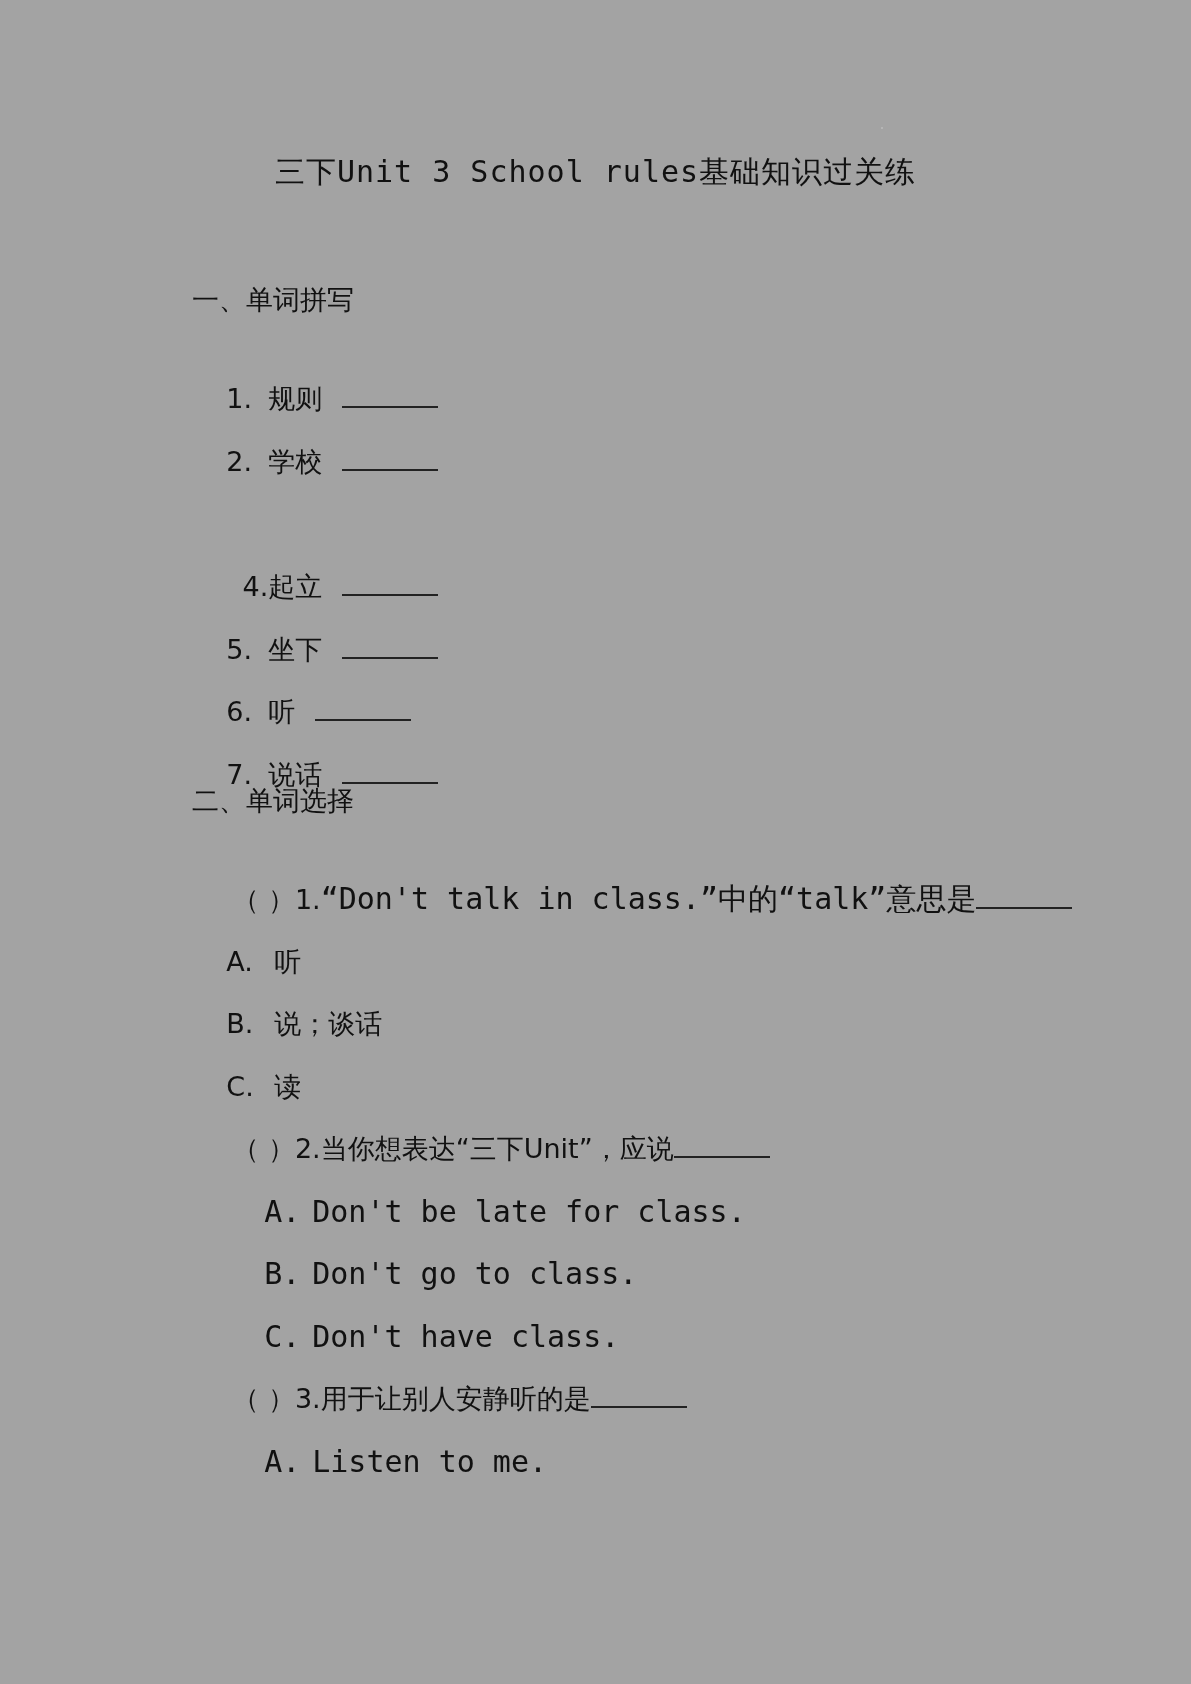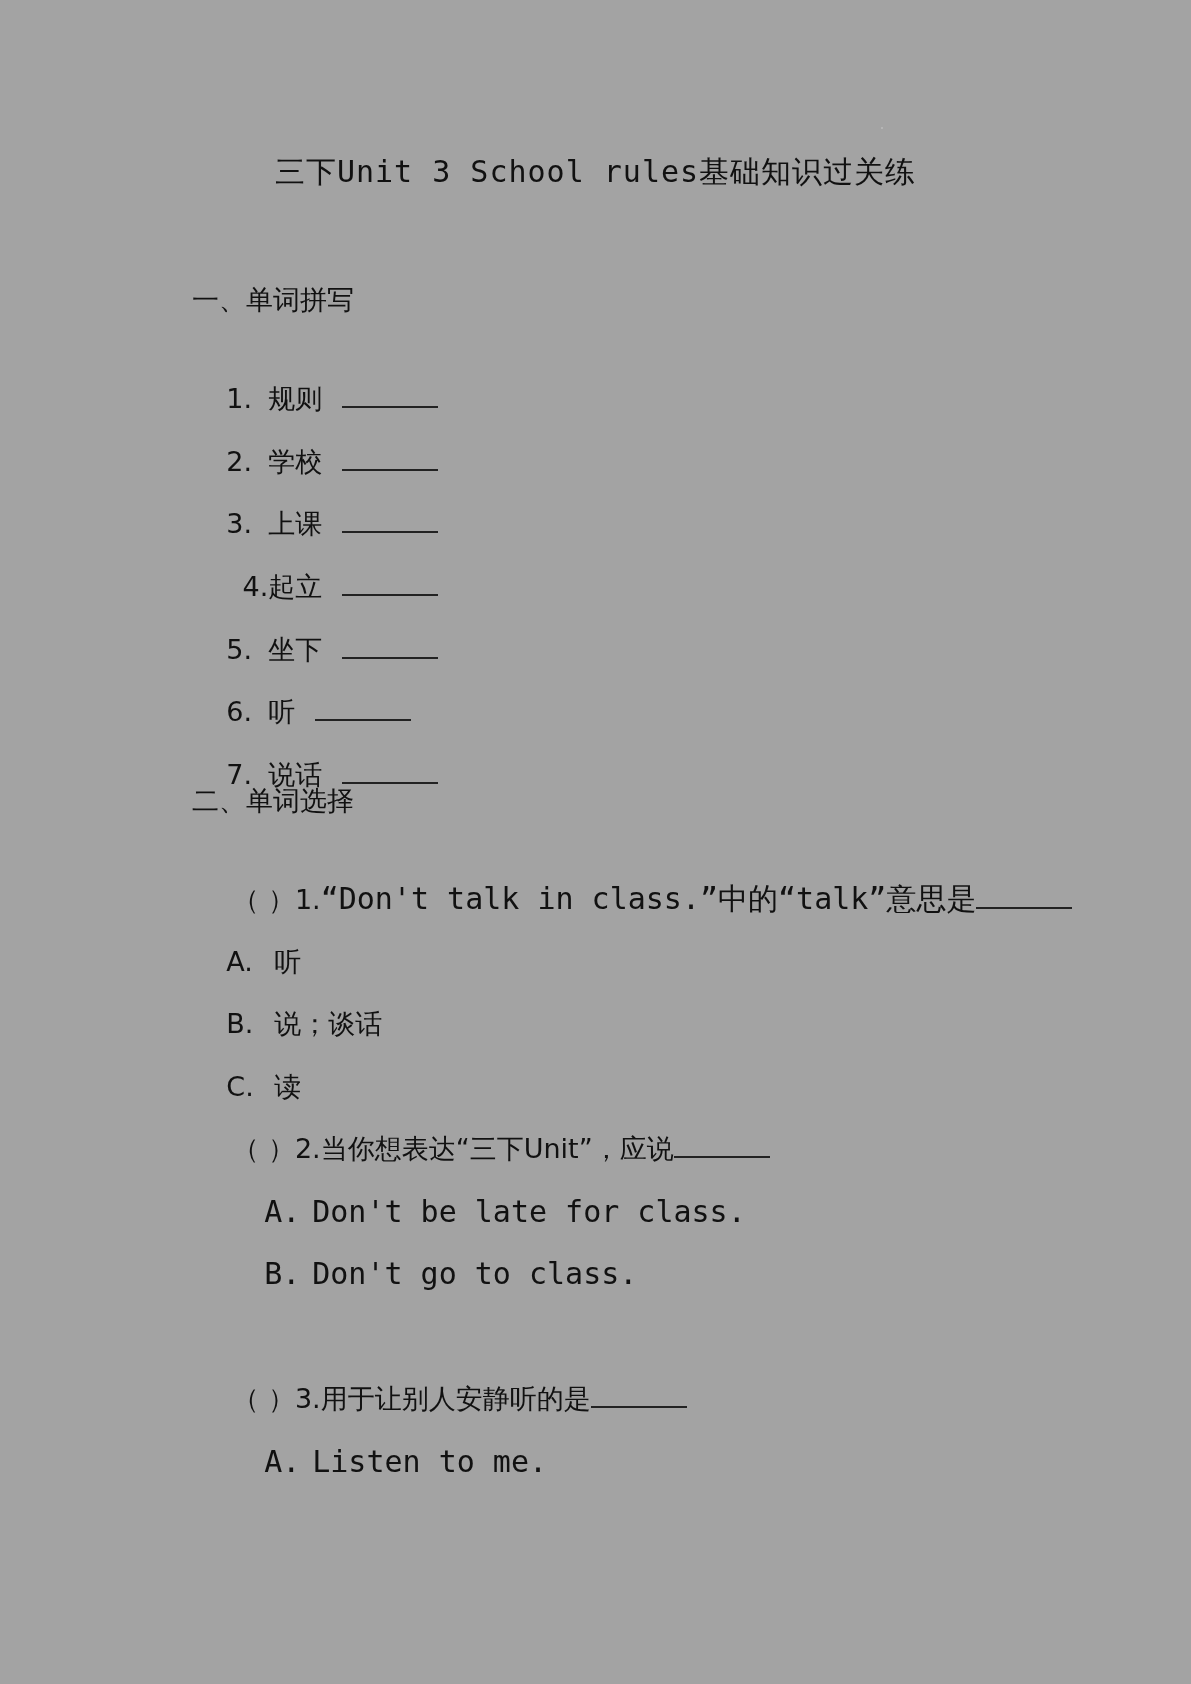--- a/index.html
+++ b/index.html
@@ -32,23 +32,20 @@
   <div class="title">三下Unit 3 School rules基础知识过关练</div>
 
   <div class="line" style="top:282px;">一、单词拼写</div>
 
   <div class="line" style="top:345px;">
     <span class="num">1.</span><span>规则</span><span class="blank" style="margin-left:20px"></span>
   </div>
   <div class="line" style="top:408px;">
     <span class="num">2.</span><span>学校</span><span class="blank" style="margin-left:20px"></span>
   </div>
-  <div class="line" style="top:470px;">
-    <span class="num">3.</span><span>上课</span><span class="blank" style="margin-left:20px"></span>
-  </div>
   <div class="line" style="top:533px;text-align:right;">
     <span class="num">4.</span><span>起立</span><span class="blank" style="margin-left:20px"></span>
   </div>
   <div class="line" style="top:596px;">
     <span class="num">5.</span><span>坐下</span><span class="blank" style="margin-left:20px"></span>
   </div>
   <div class="line" style="top:658px;">
     <span class="num">6.</span><span>听</span><span class="blank" style="margin-left:20px"></span>
   </div>
   <div class="line" style="top:721px;">
@@ -72,20 +69,23 @@
 
   <div class="line" style="top:1095px; left:186px;">
     <span class="paren">（ ）2.</span><span>当你想表达“三下Unit”，应说</span><span class="blank tight"></span>
   </div>
   <div class="line mono" style="top:1158px;">
     <span class="opt-letter">A.</span><span>Don't be late for class.</span>
   </div>
   <div class="line mono" style="top:1220px;">
     <span class="opt-letter">B.</span><span>Don't go to class.</span>
   </div>
+  <div class="line mono" style="top:1283px;">
+    <span class="opt-letter">C.</span><span>Don't have class.</span>
+  </div>
 
   <div class="line" style="top:1345px; left:186px;">
     <span class="paren">（ ）3.</span><span>用于让别人安静听的是</span><span class="blank tight"></span>
   </div>
   <div class="line mono" style="top:1408px;">
     <span class="opt-letter">A.</span><span>Listen to me.</span>
   </div>
 </div>
 
 </body></html>

